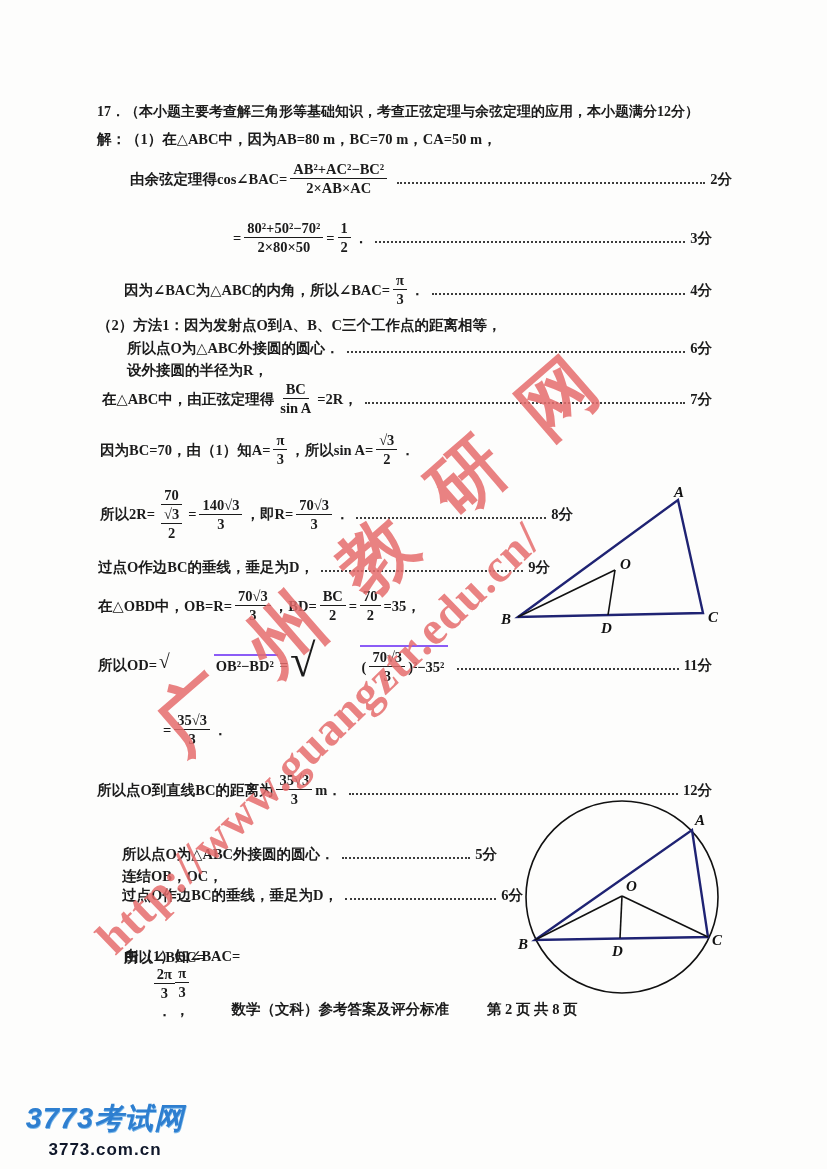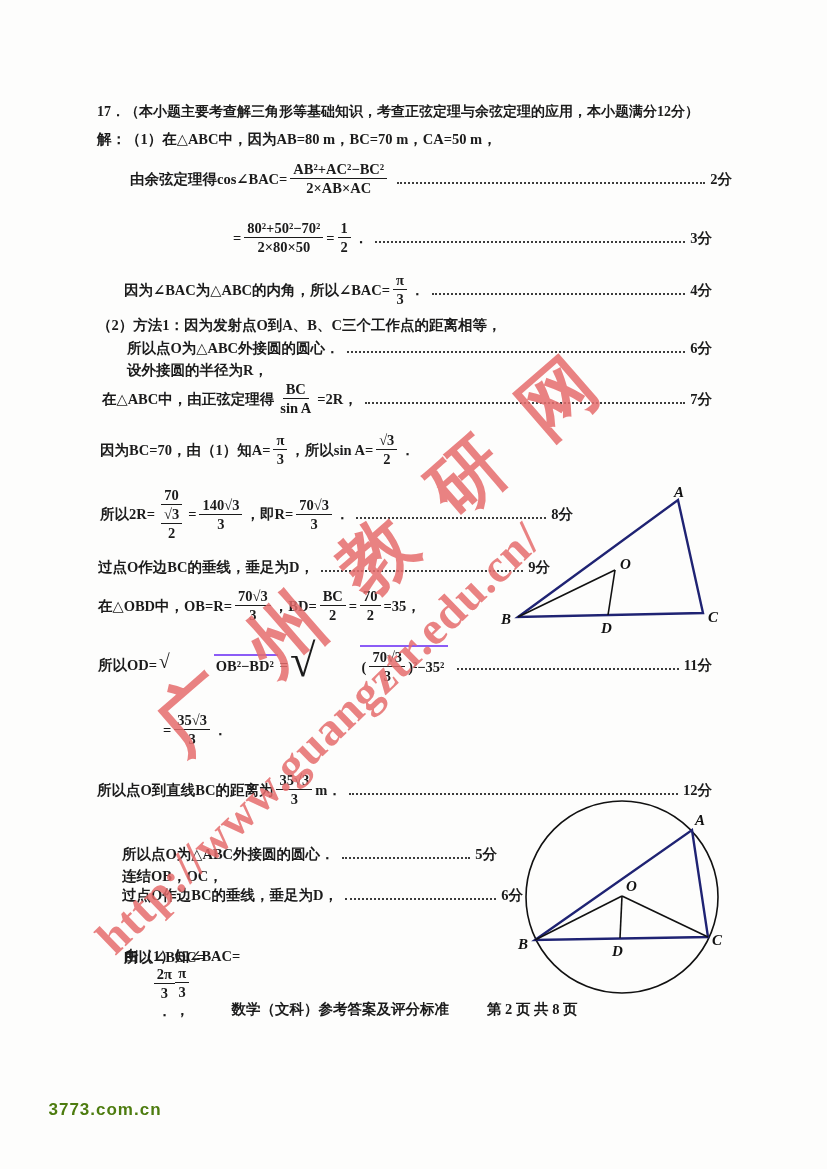--- a/index.html
+++ b/index.html
@@ -27,21 +27,21 @@
   svg{position:absolute;overflow:visible;}
   svg text{font-family:"Liberation Serif","DejaVu Serif",serif;font-weight:bold;
            font-style:italic;font-size:15px;fill:#111;}
   #footer-row{justify-content:center;}
   #footer-row .gap{display:inline-block;width:38px;}
   #logo{position:absolute;left:20px;top:1099px;width:170px;text-align:center;}
   #logo .name{display:block;font-family:"Liberation Sans",sans-serif;font-weight:bold;
               font-style:italic;font-size:29px;letter-spacing:1px;color:#2e7fd0;
               text-shadow:0.5px 0.5px 0 #7db9ea;}
   #logo .domain{display:block;font-family:"Liberation Sans",sans-serif;font-weight:bold;
-                font-size:17px;color:#4d7c0f;letter-spacing:1px;margin-top:1px;}
+                font-size:17px;color:#0f172a;letter-spacing:1px;margin-top:1px;}
 </style>
 </head>
 <body>
 
 <div id="page">
 
   <div class="wm" id="wm-name">广州教研网</div>
   <div class="wm" id="wm-url">http://www.guangztr.edu.cn/</div>
 
   <div class="row" style="top:103px;left:97px;font-size:14px;">
@@ -275,16 +275,17 @@
     <text x="100" y="163">D</text>
   </svg>
 
   <div class="row" id="footer-row" style="top:1000px;left:97px;width:615px;">
     <span>数学（文科）参考答案及评分标准</span>
     <span class="gap"></span>
     <span>第 2 页 共 8 页</span>
   </div>
 
   <div id="logo">
+    <span class="name">3773考试网</span>
     <span class="domain">3773.com.cn</span>
   </div>
 
 </div>
 
 </body></html>

